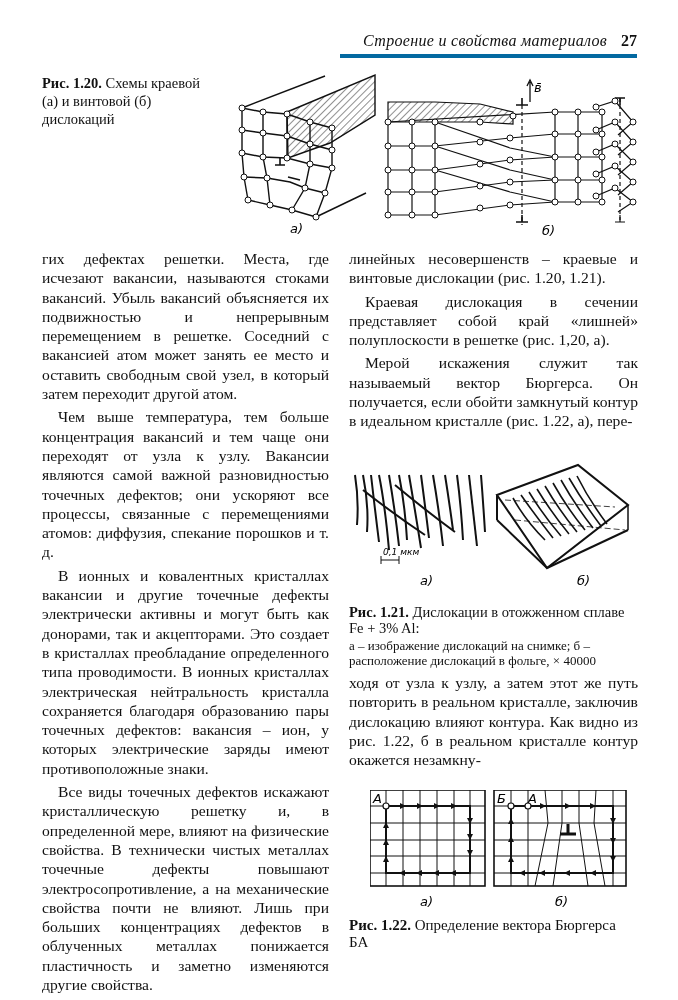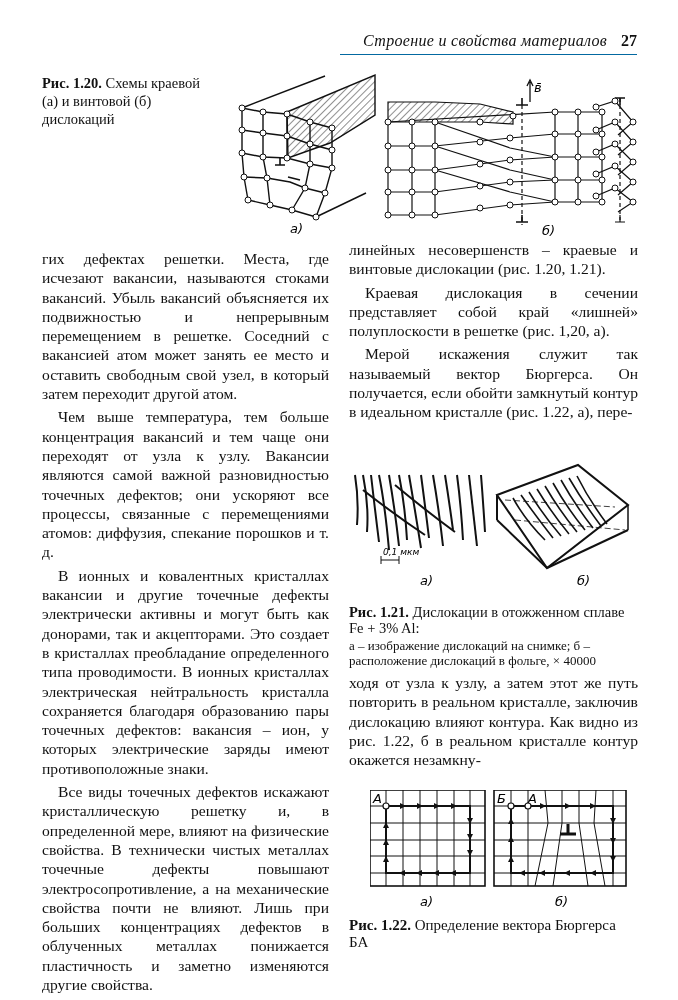--- a/index.html
+++ b/index.html
@@ -1,27 +1,27 @@
 <!DOCTYPE html>
 <html><head>
 <meta charset="utf-8">
 <style>
   html, body { margin: 0; padding: 0; background: #ffffff; }
   body { width: 678px; height: 1000px; position: relative; overflow: hidden; font-family: "Liberation Serif", "DejaVu Serif", serif; color: #111; }
-  .header { position: absolute; left: 340px; top: 32px; width: 297px; height: 22px; border-bottom: 1px solid #0369a1; text-align: right; font-size: 16px; }
+  .header { position: absolute; left: 340px; top: 32px; width: 297px; height: 22px; border-bottom: 4px solid #0369a1; text-align: right; font-size: 16px; }
   .header .title { font-style: italic; letter-spacing: 0.3px; }
   .header .pnum { font-weight: bold; margin-left: 10px; }
   .fig-caption-120 { position: absolute; left: 42px; top: 74px; width: 170px; font-size: 14.5px; line-height: 18px; }
   .b { font-weight: bold; margin-top: 40px; }
   .col { position: absolute; font-size: 15.6px; line-height: 19.3px; text-align: justify; }
   .col p { margin: 0; }
   .col p.ind { text-indent: 16px; }
   .col p + p { margin-top: 4px; }
   #col-left { left: 42px; top: 249px; width: 287px; }
-  #col-right-top { left: 349px; top: 240px; width: 289px; }
+  #col-right-top { left: 349px; top: 249px; width: 289px; }
   #col-right-bottom { left: 349px; top: 673px; width: 289px; }
   .cap121 { position: absolute; left: 349px; top: 604px; width: 289px; font-size: 14.5px; line-height: 16px; }
   .cap121 .sub { font-size: 13px; line-height: 15px; display: block; margin-top: 2px; }
   .cap122 { position: absolute; left: 349px; top: 917px; width: 289px; font-size: 15px; }
   svg { position: absolute; }
   .lbl { font-family: "DejaVu Sans", sans-serif; font-style: italic; font-size: 13px; }
 </style>
 </head>
 <body>
 

